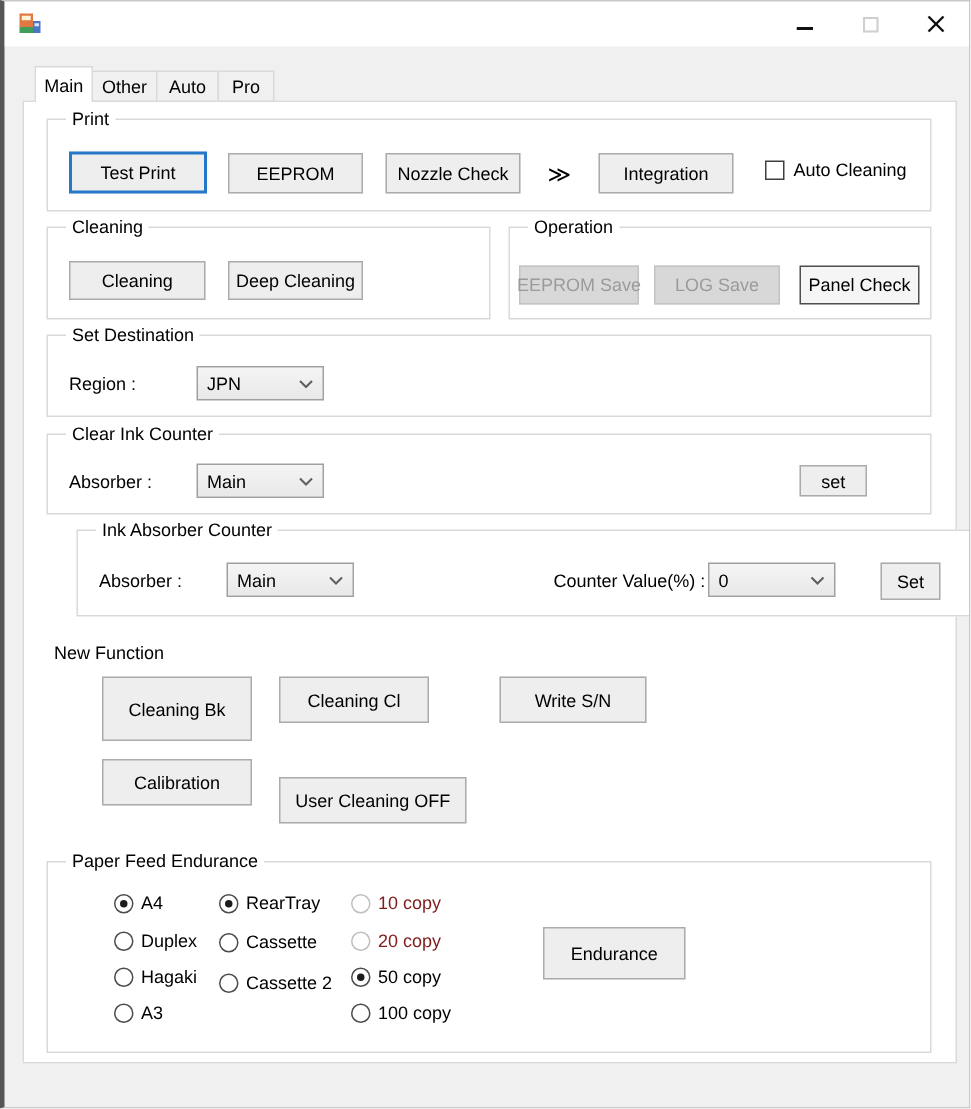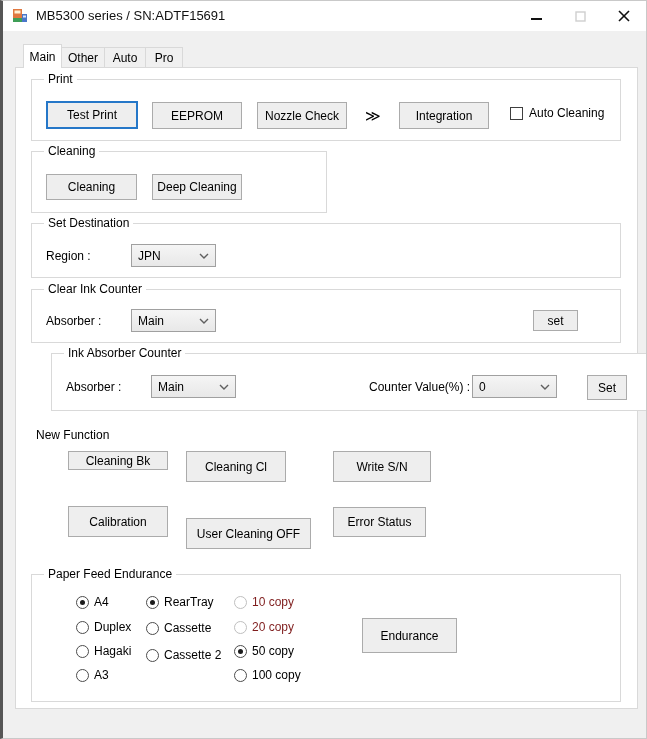--- a/index.html
+++ b/index.html
@@ -63,21 +63,20 @@
 <div class="window">
 
   <div class="titlebar">
     <svg class="app-icon" viewBox="0 0 16 16">
       <rect x="1" y="1" width="9" height="9" fill="#e07840"></rect>
       <rect x="2.5" y="2.5" width="6" height="3" fill="#fff3d6"></rect>
       <rect x="1" y="10" width="9" height="4" fill="#3f9e57"></rect>
       <rect x="10" y="6" width="5" height="8" fill="#4a77c9"></rect>
       <rect x="11" y="7.5" width="3" height="2" fill="#dce8ff"></rect>
     </svg>
-    <span class="title-text">MB5300 series / SN:ADTF15691</span>
     <div class="win-controls">
       <div class="win-btn">
         <svg width="11" height="11">
             <line x1="0" y1="8" x2="11" y2="8" stroke="#111" stroke-width="2"></line>
           </svg>
       </div>
       <div class="win-btn">
         <svg width="11" height="11">
             <rect x="1" y="1" width="9" height="9" fill="none" stroke="#cfcfcf" stroke-width="1.4"></rect>
           </svg>
@@ -110,20 +109,26 @@
       <span>Auto Cleaning</span>
     </div>
   </div>
 
   <div class="group" style="left:28px; top:150px; width:296px; height:62px;">
     <span class="group-title">Cleaning</span>
     <button class="btn" style="left:14px; top:22px; width:91px; height:26px;">Cleaning</button>
     <button class="btn" style="left:120px; top:22px; width:90px; height:26px;">Deep Cleaning</button>
   </div>
 
+  <div class="group" style="left:336px; top:150px; width:282px; height:62px;">
+    <span class="group-title">Operation</span>
+    <button class="btn disabled" style="left:6px; top:25px; width:80px; height:26px;">EEPROM Save</button>
+    <button class="btn disabled" style="left:96px; top:25px; width:84px; height:26px;">LOG Save</button>
+    <button class="btn dark-border" style="left:193px; top:25px; width:80px; height:26px;">Panel Check</button>
+  </div>
 
   <div class="group" style="left:28px; top:222px; width:590px; height:55px;">
     <span class="group-title">Set Destination</span>
     <span class="label" style="left:14px; top:25px;">Region :</span>
     <div class="combo" style="left:99px; top:20px;">
       <span>JPN</span>
       <svg width="10" height="6">
           <polyline points="1,1 5,5 9,1" fill="none" stroke="#5f5f5f" stroke-width="1.4"></polyline>
         </svg>
     </div>
@@ -154,26 +159,25 @@
     <div class="combo" style="left:420px; top:21px;">
       <span>0</span>
       <svg width="10" height="6">
           <polyline points="1,1 5,5 9,1" fill="none" stroke="#5f5f5f" stroke-width="1.4"></polyline>
         </svg>
     </div>
     <button class="btn" style="left:535px; top:21px; width:40px; height:25px;">Set</button>
   </div>
 
   <span class="label" style="left:33px; top:427px; z-index:3;">New Function</span>
-  <button class="btn" style="left:65px; top:450px; width:100px; height:19px; z-index:3;">Cleaning Bk</button>
+  <button class="btn" style="left:65px; top:450px; width:100px; height:43px; z-index:3;">Cleaning Bk</button>
   <button class="btn" style="left:183px; top:450px; width:100px; height:31px; z-index:3;text-align:right;">Cleaning Cl</button>
   <button class="btn" style="left:330px; top:450px; width:98px; height:31px; z-index:3;">Write S/N</button>
   <button class="btn" style="left:65px; top:505px; width:100px; height:31px; z-index:3;">Calibration</button>
   <button class="btn" style="left:183px; top:505px; width:125px; height:31px; z-index:3;margin-top:12px;">User Cleaning OFF</button>
-  <button class="btn" style="left:330px; top:506px; width:93px; height:30px; z-index:3;">Error Status</button>
 
   <div class="group" style="left:28px; top:573px; width:590px; height:128px;">
     <span class="group-title">Paper Feed Endurance</span>
 
     <div class="radio-row on" style="left:44px; top:20px;">
       <span class="radio"></span>
       <span>A4</span>
     </div>
     <div class="radio-row" style="left:44px; top:45px;">
       <span class="radio"></span>

